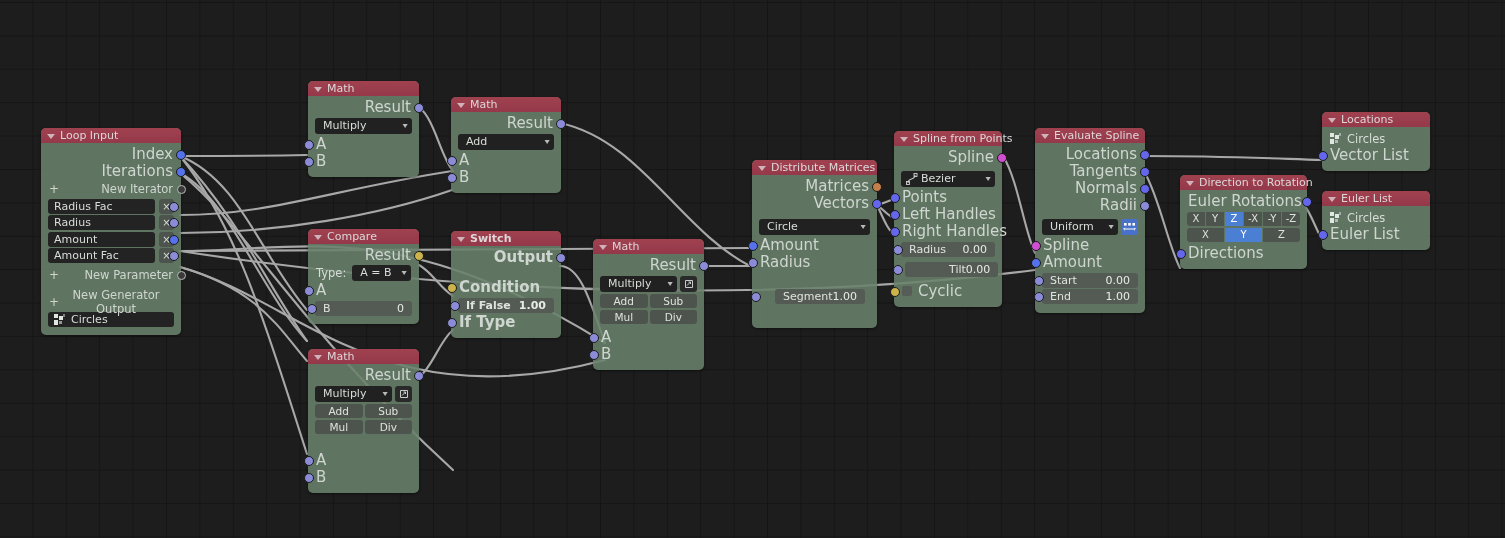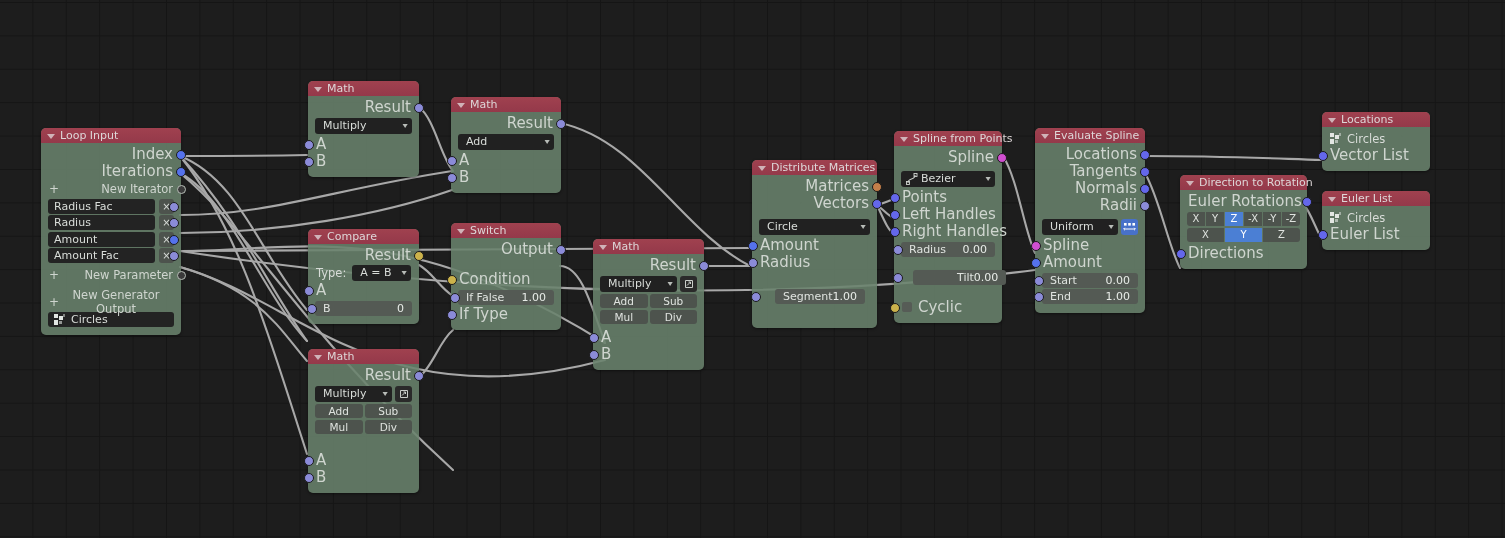--- a/index.html
+++ b/index.html
@@ -356,21 +356,21 @@
       <div class="paramrow">
         <div class="field" style="flex:1;margin:0;">
           <span>B</span>
           <span class="v">0</span>
         </div>
         <span class="sock l s-float" style="left:-8px;top:50%;"></span>
       </div>
     </div>
   </div>
 
-  <div class="node" style="left:451px;top:223px;width:110px;">
+  <div class="node" style="left:451px;top:231px;width:110px;font-weight:bold;">
     <div class="hdr">
       <span class="tri"></span>
       <span>Switch</span>
     </div>
     <div class="body">
       <div class="row out">
         <span>Output</span>
         <span class="sock r s-float"></span>
       </div>
       <div class="row in" style="margin-top:13px;">
@@ -543,21 +543,21 @@
         <span>Right Handles</span>
       </div>
       <div class="paramrow">
         <div class="field" style="flex:1;margin:0;">
           <span>Radius</span>
           <span class="v">0.00</span>
         </div>
         <span class="sock l s-float" style="left:-8px;top:50%;"></span>
       </div>
       <div class="paramrow">
-        <div class="field" style="flex:1;margin:12px;padding-left:44px;">
+        <div class="field" style="flex:1;margin:4px;padding-left:44px;">
           <span>Tilt</span>
           <span class="v">0.00</span>
         </div>
         <span class="sock l s-float" style="left:-8px;top:50%;"></span>
       </div>
       <div class="row in" style="display:flex;align-items:center;gap:6px;">
         <span class="sock l s-bool"></span>
         <span class="chk"></span>
         <span>Cyclic</span>
       </div>

